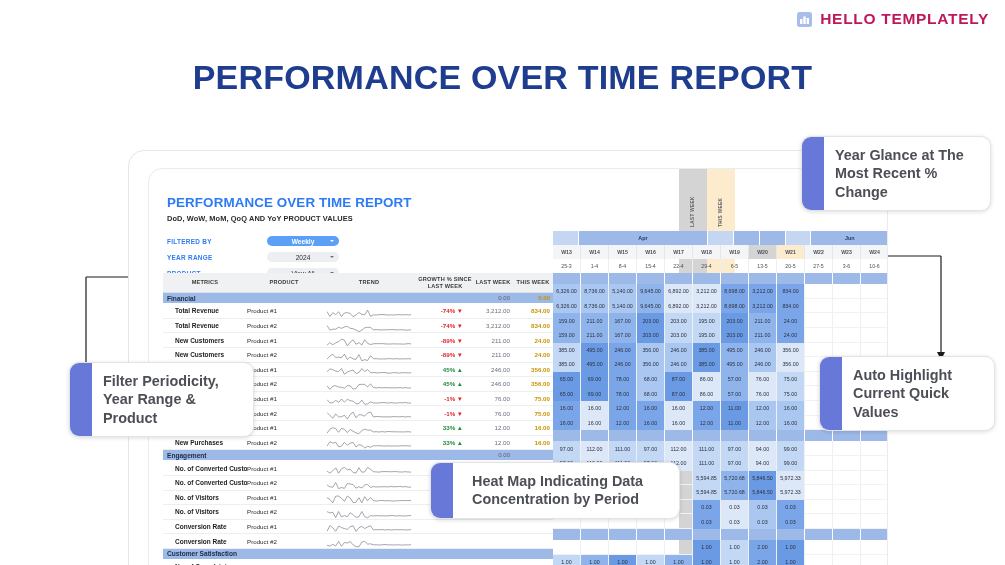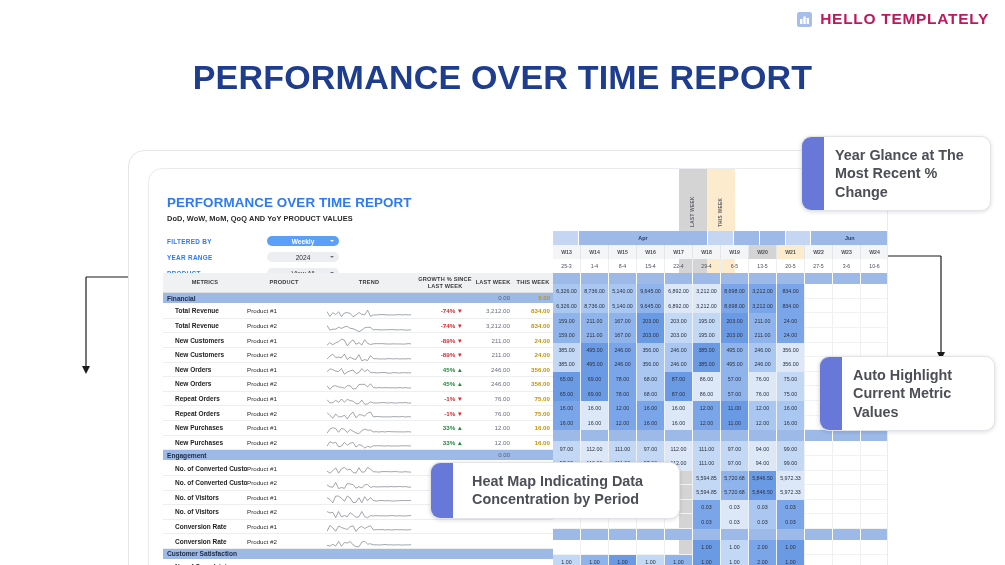--- a/index.html
+++ b/index.html
@@ -839,22 +839,26 @@
           </div>
         </div>
     </div>
 
   </div>
 
   <div class="callout co-quick">
     <div class="bar"></div>
     <div class="txt">Year Glance at The Most Recent % Change</div>
   </div>
+  <div class="callout co-filter">
+    <div class="bar"></div>
+    <div class="txt">Filter Periodicity, Year Range &amp; Product</div>
+  </div>
   <div class="callout co-auto">
     <div class="bar"></div>
-    <div class="txt">Auto Highlight Current Metric Values</div>
+    <div class="txt">Auto Highlight Current Quick Values</div>
   </div>
   <div class="callout co-heat">
     <div class="bar"></div>
     <div class="txt">Heat Map Indicating Data Concentration by Period</div>
   </div>
 
 </div>
 
 </body></html>

